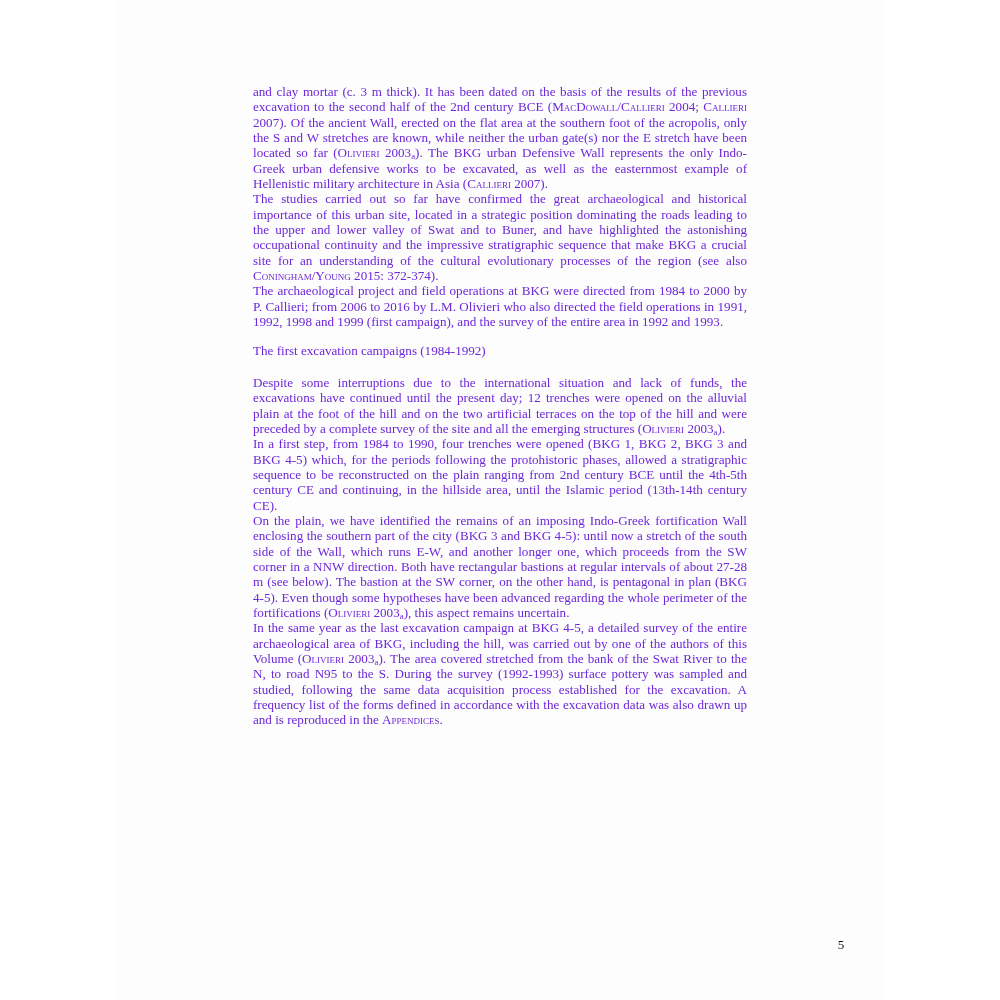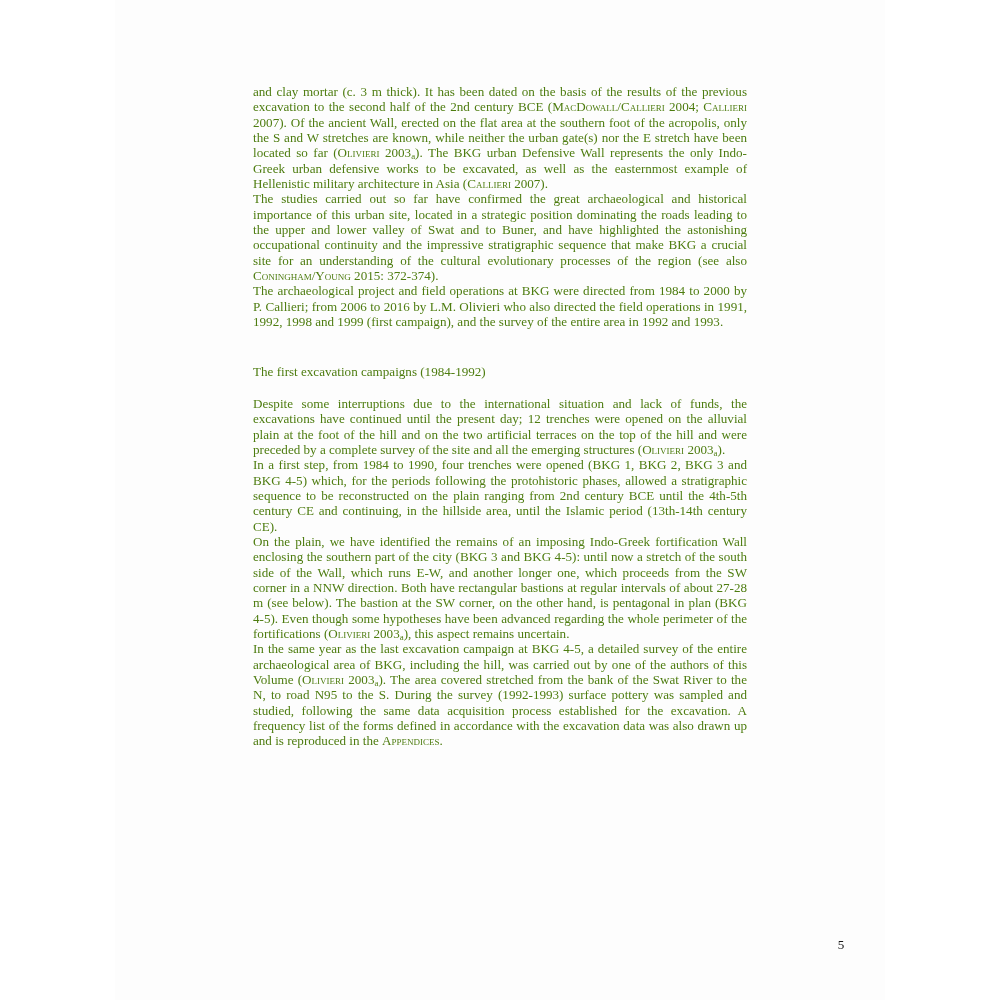--- a/index.html
+++ b/index.html
@@ -21,31 +21,31 @@
     top: 0;
     width: 770px;
     height: 1000px;
     background: #fdfdfd;
   }
   .textblock {
     position: absolute;
     left: 138px;
     top: 84px;
     width: 494px;
-    color: #4d7c0f;
+    color: #6d28d9;
     font-size: 13.1px;
     line-height: 15.35px;
     text-align: justify;
   }
   .textblock p {
     margin: 0;
     padding: 0;
   }
   .textblock p.heading {
-    margin-top: 34px;
+    margin-top: 13px;
     margin-bottom: 17px;
     text-align: left;
   }
   .sc {
     font-variant: small-caps;
   }
   sub {
     font-size: 0.68em;
     line-height: 0;
     vertical-align: -0.18em;

